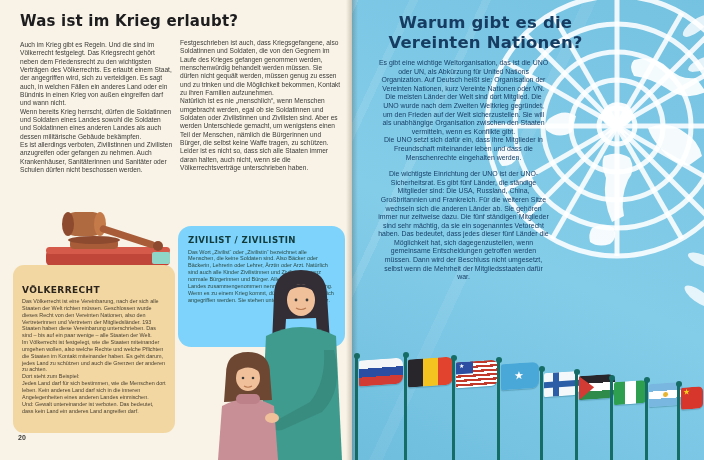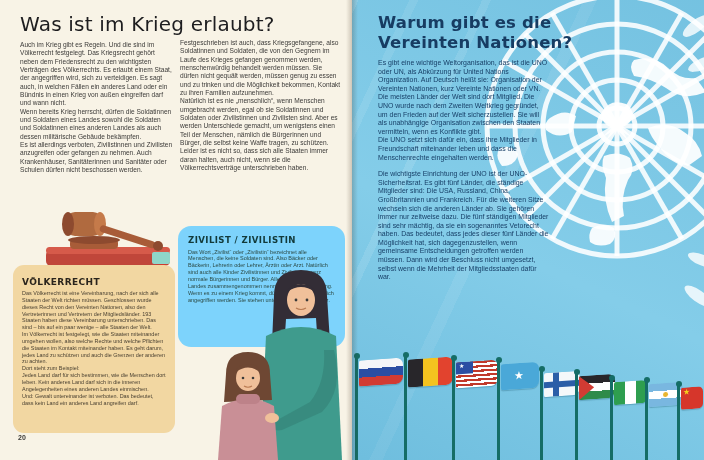--- a/index.html
+++ b/index.html
@@ -8,31 +8,31 @@
     font-family:"Liberation Sans",sans-serif;
     -webkit-font-smoothing:antialiased;
   }
   
   .page-left{
     position:absolute;left:0;top:0;width:352px;height:460px;
     background:#f8f3e6;
   }
   .lp-title{
     position:absolute;left:20px;top:12px;width:320px;
-    font-size:20px;font-weight:400;letter-spacing:.2px;color:#1d1d1f;
+    font-size:15px;font-weight:700;letter-spacing:.2px;color:#1d1d1f;
     font-family:"DejaVu Sans",sans-serif;
   }
   .col{position:absolute;color:#3c3b39;font-size:6.6px;line-height:8.35px;text-align:left;}
   .col p{margin:0;}
   .col-1{left:20px;top:41px;width:153px;}
   .col-2{left:180px;top:39px;width:162px;}
   
   .box-tan{
     position:absolute;left:13px;top:265px;width:162px;height:168px;
-    background:#f2d7a2;border-radius:11px;box-sizing:border-box;padding:12px 9px;
+    background:#f2d7a2;border-radius:11px;box-sizing:border-box;padding:20px 9px;
   }
   .box-tan h3{
     margin:0 0 3px 0;font-size:9px;font-weight:800;color:#2a241c;letter-spacing:.4px;
     font-family:"DejaVu Sans",sans-serif;
   }
   .box-tan p{margin:0;font-size:5.45px;line-height:6.85px;color:#4a4132;}
   
   .box-green{
     position:absolute;left:178px;top:226px;width:167px;height:121px;
     background:#7dd3fc;border-radius:13px;box-sizing:border-box;padding:9px 10px;
@@ -43,20 +43,21 @@
   }
   .box-green p{margin:0;font-size:5.5px;line-height:6.95px;color:#2c4a44;}
   .page-num{
     position:absolute;left:18px;top:434px;font-size:7px;font-weight:700;color:#3c3b39;
   }
   .illu{position:absolute;}
   
   .page-right{
     position:absolute;left:352px;top:0;width:352px;height:460px;
     background:#84cde9;
+    text-align:center;
   }
   .rp-tex1{position:absolute;inset:0;
     background:
       linear-gradient(115deg, rgba(255,255,255,.28) 0 6px, rgba(255,255,255,0) 6px 52px,
         rgba(255,255,255,.18) 52px 60px, rgba(255,255,255,0) 60px 118px,
         rgba(255,255,255,.22) 118px 126px, rgba(255,255,255,0) 126px 210px,
         rgba(255,255,255,.16) 210px 222px, rgba(255,255,255,0) 222px);
     opacity:.55;}
   .rp-tex2{position:absolute;inset:0;
     background:linear-gradient(25deg, rgba(46,144,188,.25), rgba(255,255,255,0) 45%, rgba(46,144,188,.18));}

